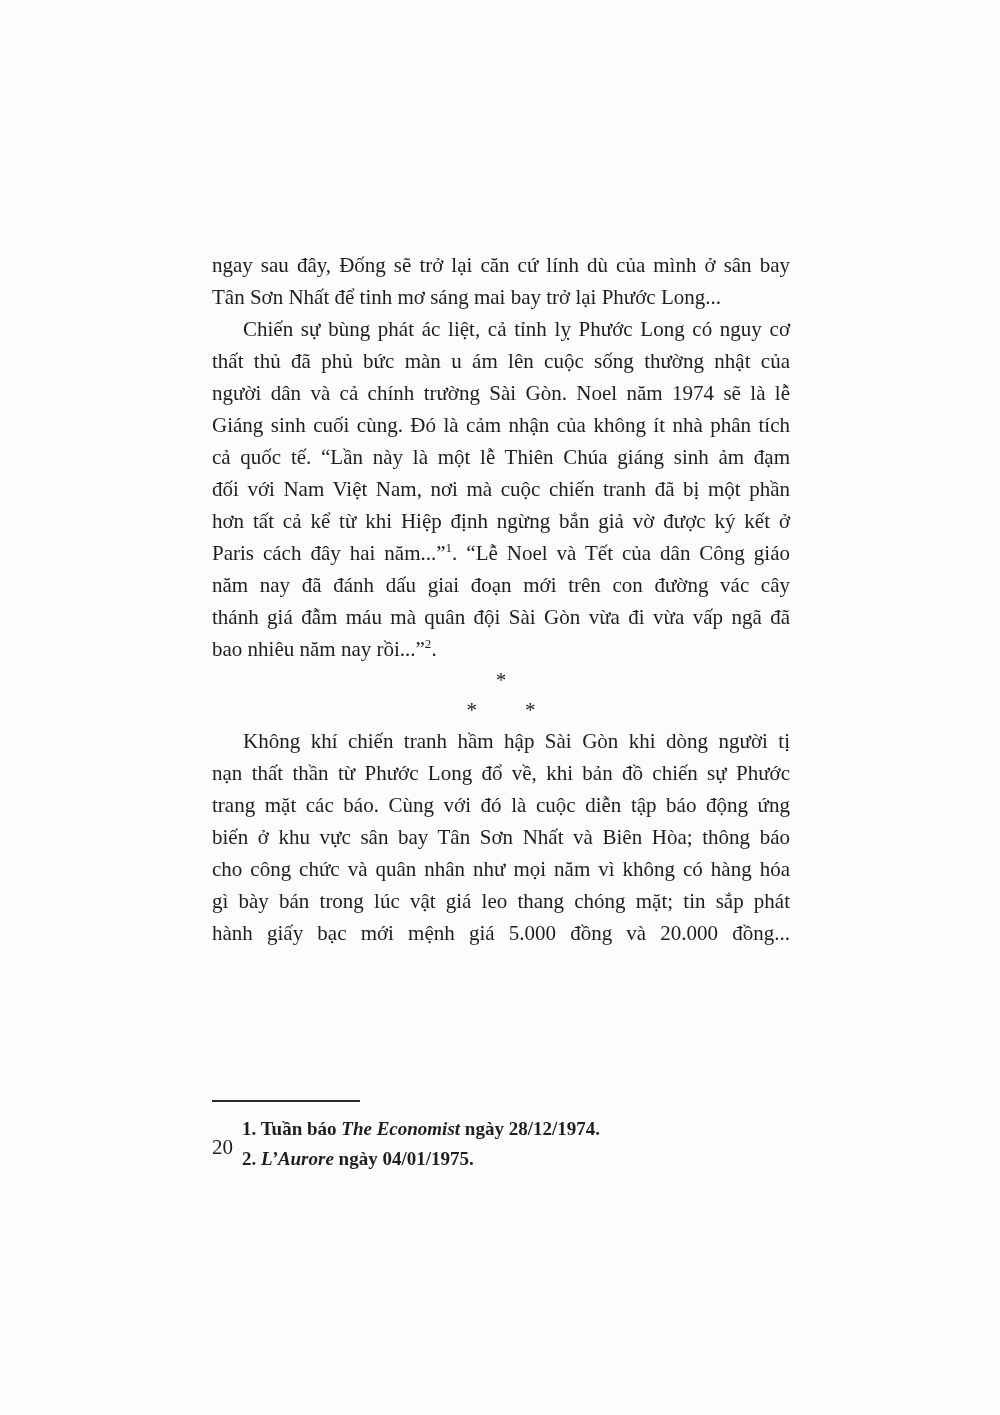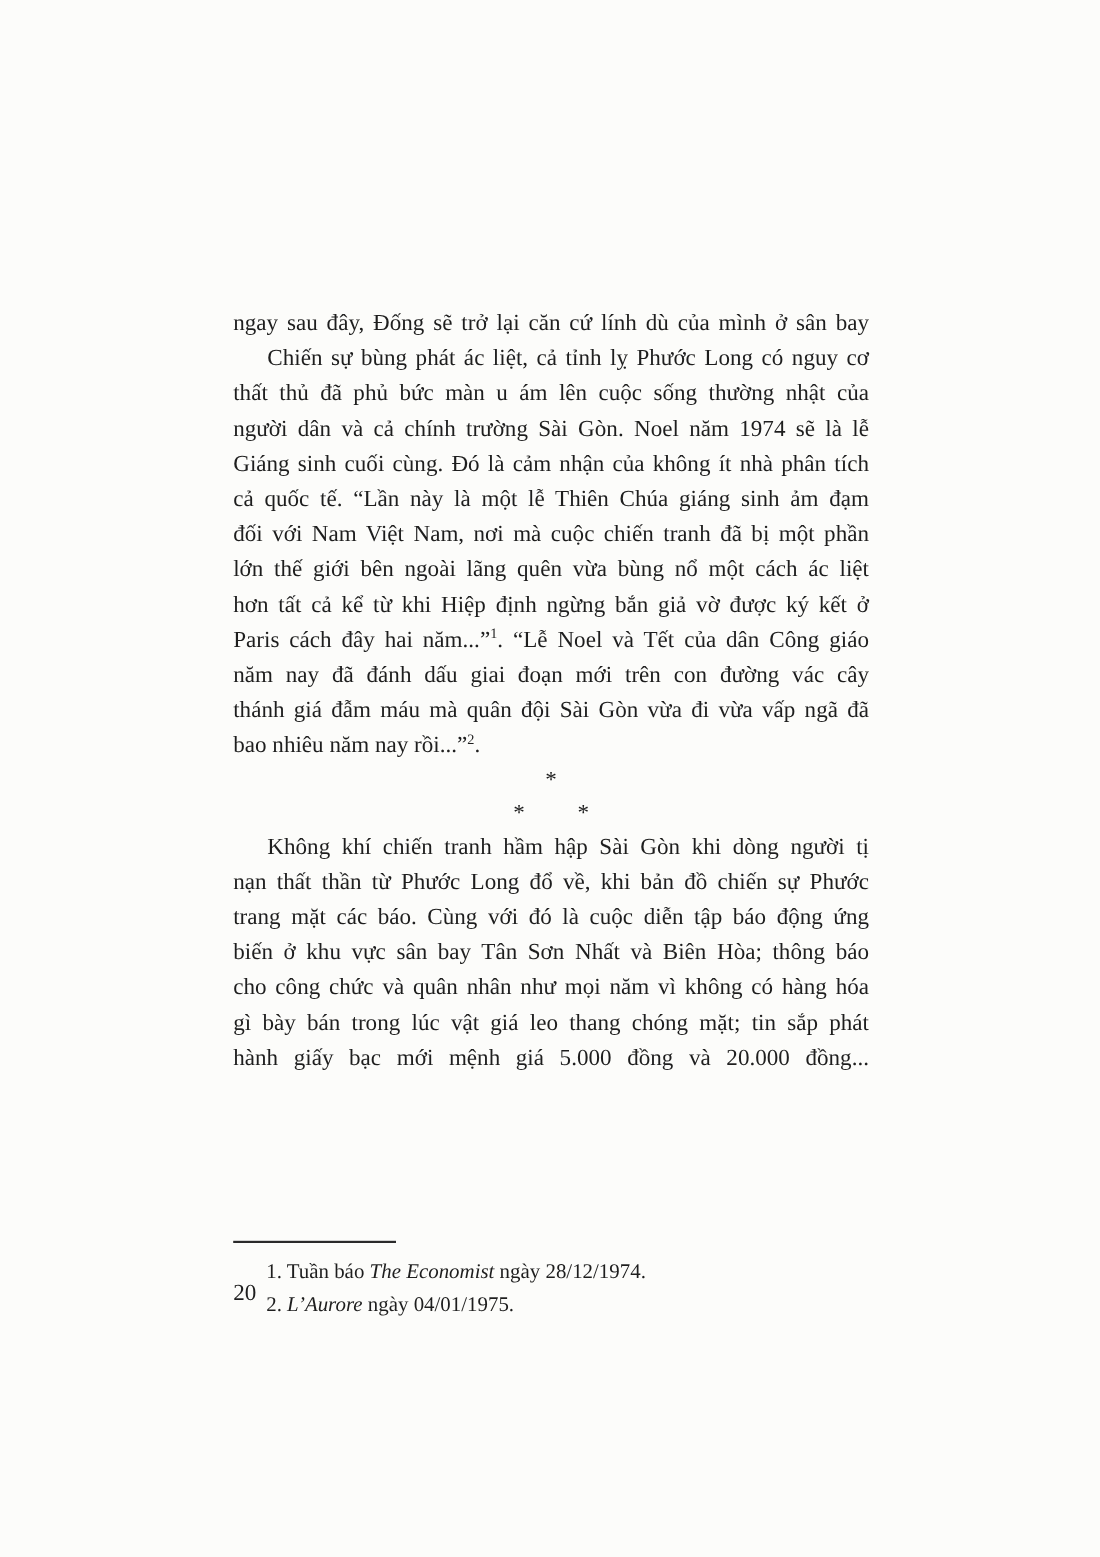--- a/index.html
+++ b/index.html
@@ -9,21 +9,20 @@
   body {
     width: 1000px;
     height: 1415px;
     position: relative;
     font-family: "Liberation Serif", "DejaVu Serif", serif;
   }
   .page-root {
     position: absolute;
     inset: 0;
     overflow: hidden;
-    margin-top: 28px;
   }
   .text-block {
     position: absolute;
     left: 212px;
     top: 249px;
     width: 578px;
     font-size: 21px;
   }
   .para .line {
     line-height: 32px;
@@ -63,20 +62,21 @@
     top: 1100px;
     width: 578px;
   }
   .fn-rule {
     width: 148px;
     height: 2px;
   }
   .footnotes {
     margin-top: 12px;
     font-size: 19px;
+    font-weight: bold;
   }
   .footnote-item {
     line-height: 30px;
     height: 30px;
     text-indent: 30px;
   }
   .page-number {
     position: absolute;
     left: 212px;
     top: 1136px;
@@ -85,29 +85,29 @@
   }
 </style>
 </head>
 <body style="background: rgb(252, 252, 250); color: rgb(30, 30, 30);">
 
 <div class="page-root">
 
   <div class="text-block" id="text-block">
       <div class="para">
         <div class="line">ngay sau đây, Đống sẽ trở lại căn cứ lính dù của mình ở sân bay</div>
+        <div class="line last-left">Tân Sơn Nhất để tinh mơ sáng mai bay trở lại Phước Long...</div>
       </div>
       <div class="para indented">
         <div class="line">Chiến sự bùng phát ác liệt, cả tỉnh lỵ Phước Long có nguy cơ</div>
         <div class="line">thất thủ đã phủ bức màn u ám lên cuộc sống thường nhật của</div>
         <div class="line">người dân và cả chính trường Sài Gòn. Noel năm 1974 sẽ là lễ</div>
         <div class="line">Giáng sinh cuối cùng. Đó là cảm nhận của không ít nhà phân tích</div>
         <div class="line">cả quốc tế. “Lần này là một lễ Thiên Chúa giáng sinh ảm đạm</div>
         <div class="line">đối với Nam Việt Nam, nơi mà cuộc chiến tranh đã bị một phần</div>
-        <div class="line">lớn thế giới bên ngoài lãng quên vừa bùng nổ một cách ác liệt</div>
         <div class="line">hơn tất cả kể từ khi Hiệp định ngừng bắn giả vờ được ký kết ở</div>
         <div class="line">Paris cách đây hai năm...”<sup>1</sup>. “Lễ Noel và Tết của dân Công giáo</div>
         <div class="line">năm nay đã đánh dấu giai đoạn mới trên con đường vác cây</div>
         <div class="line">thánh giá đẫm máu mà quân đội Sài Gòn vừa đi vừa vấp ngã đã</div>
         <div class="line last-left">bao nhiêu năm nay rồi...”<sup>2</sup>.</div>
       </div>
       <div class="separator">
         <div class="sep-top">*</div>
         <div class="sep-bottom">
           <span>*</span>

